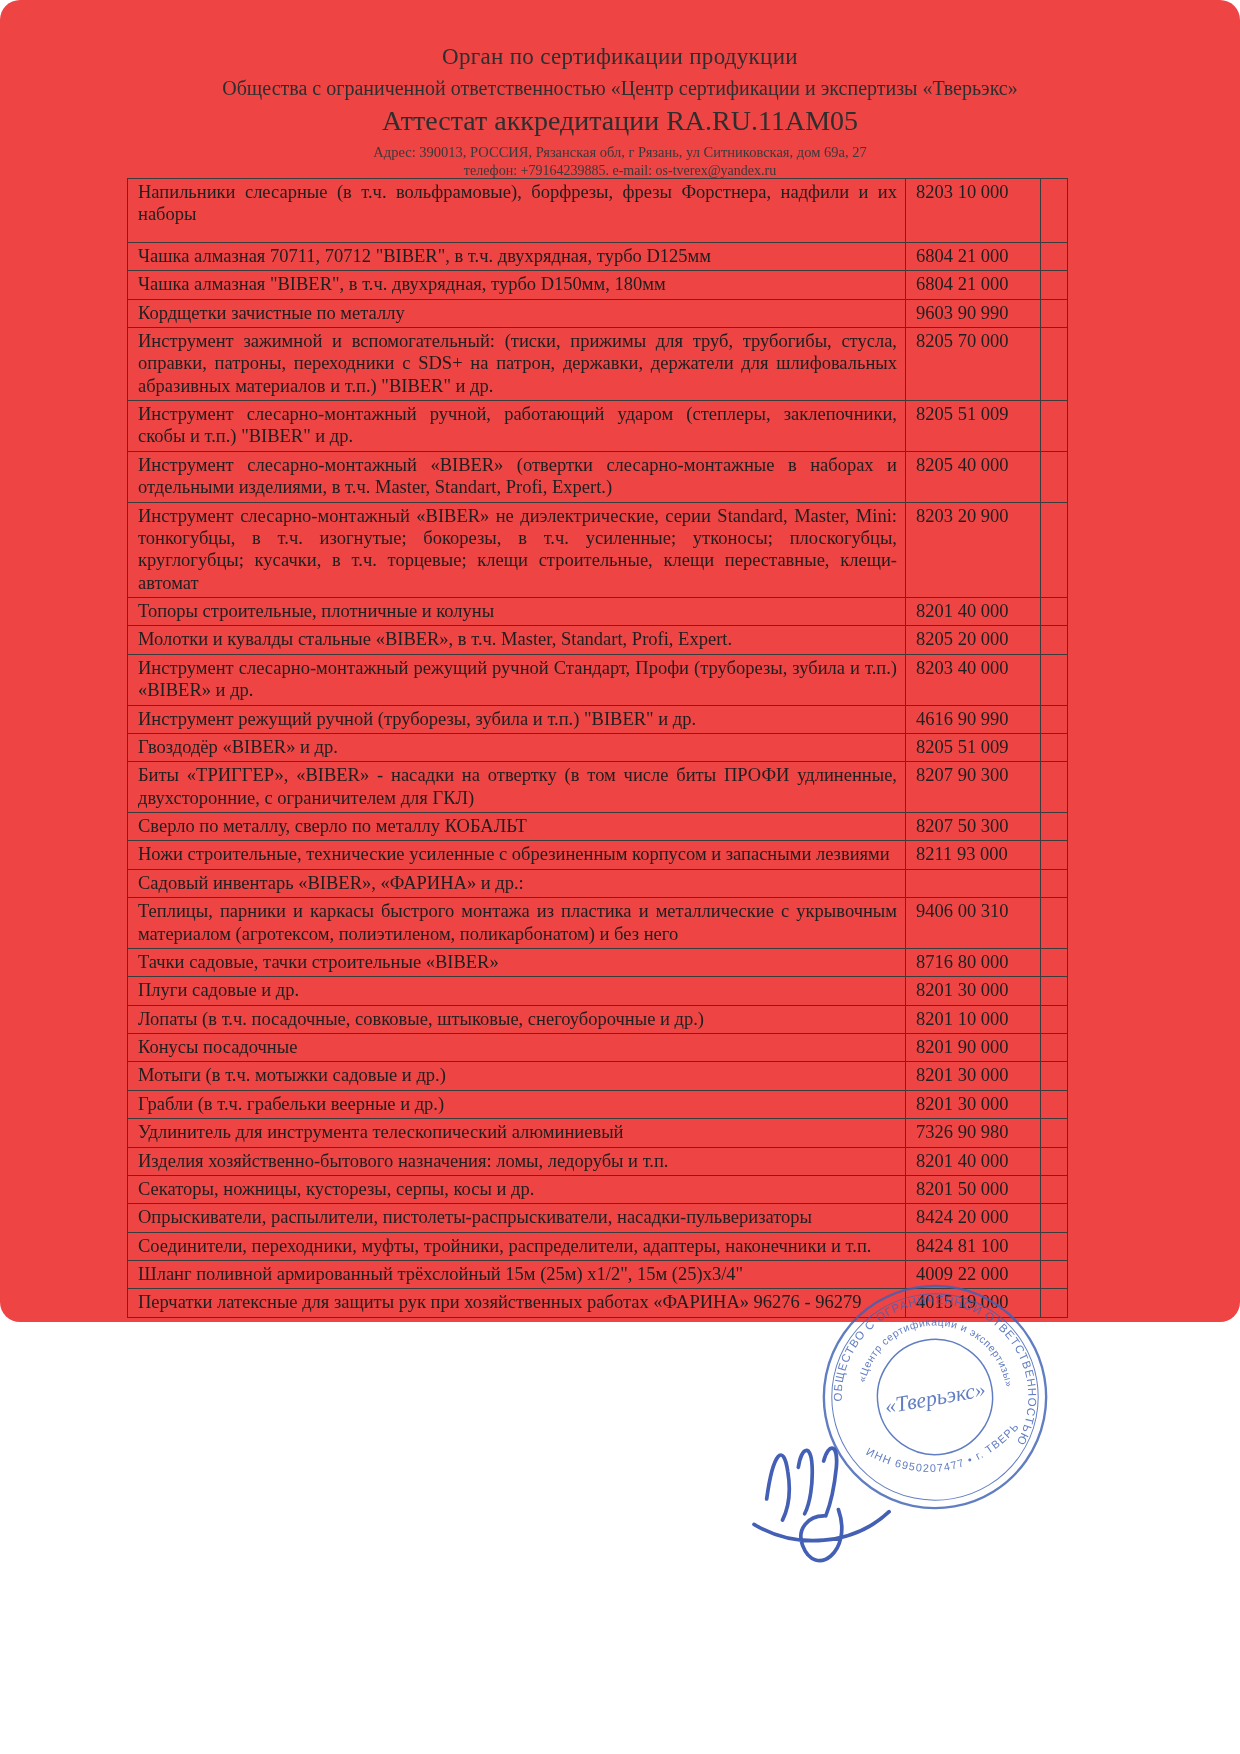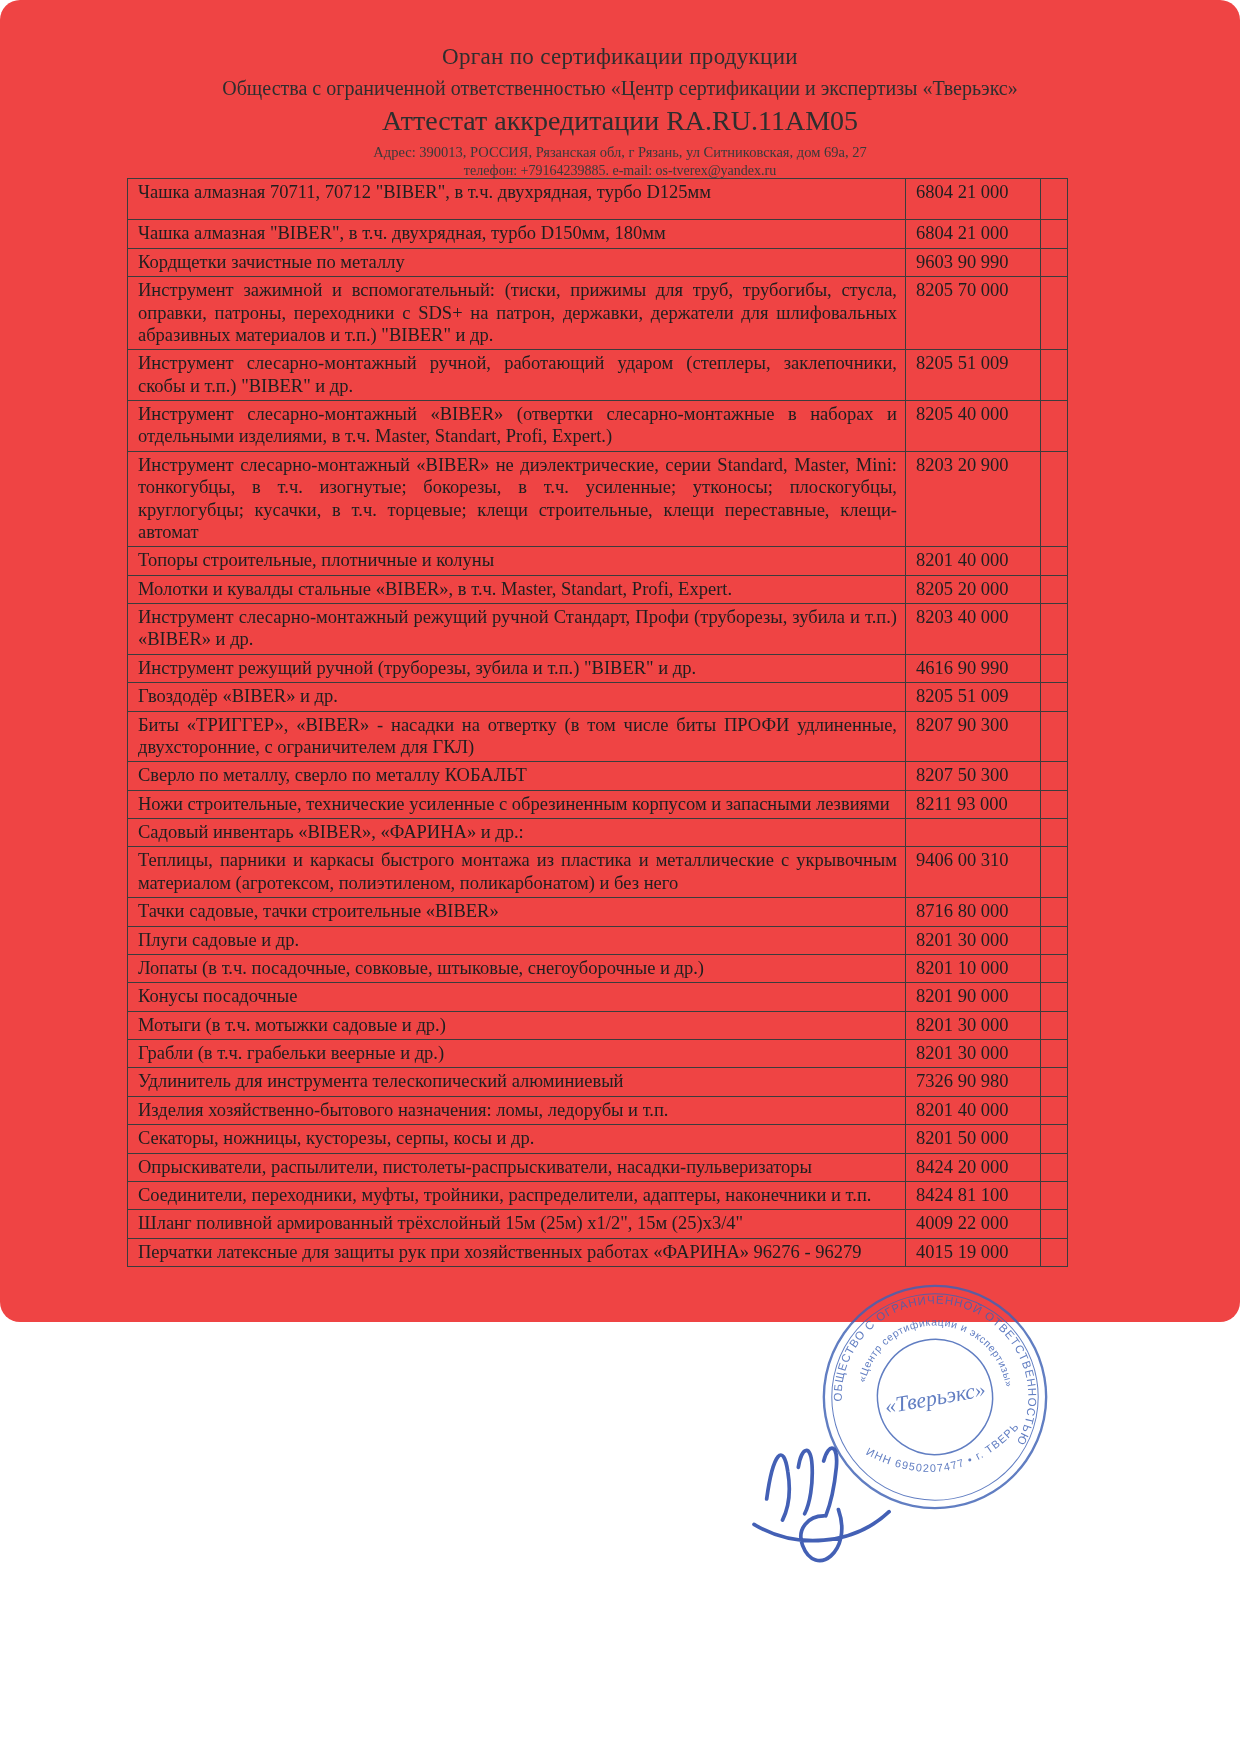--- a/index.html
+++ b/index.html
@@ -60,20 +60,25 @@
   <div class="doc-header">
     <div class="h-line1">Орган по сертификации продукции</div>
     <div class="h-line2">Общества с ограниченной ответственностью «Центр сертификации и экспертизы «Тверьэкс»</div>
     <div class="h-line3">Аттестат аккредитации RA.RU.11АМ05</div>
     <div class="h-addr">Адрес: 390013, РОССИЯ, Рязанская обл, г Рязань, ул Ситниковская, дом 69а, 27</div>
     <div class="h-contact">телефон: +79164239885. e-mail: os-tverex@yandex.ru</div>
   </div>
 
   <table class="products">
     <tbody>
+        <tr>
+          <td class="desc">Напильники слесарные (в т.ч. вольфрамовые), борфрезы, фрезы Форстнера, надфили и их наборы</td>
+          <td class="code">8203 10 000</td>
+          <td class="pad"></td>
+        </tr>
         <tr>
           <td class="desc">Чашка алмазная 70711, 70712 "BIBER", в т.ч. двухрядная, турбо D125мм</td>
           <td class="code">6804 21 000</td>
           <td class="pad"></td>
         </tr>
         <tr>
           <td class="desc">Чашка алмазная "BIBER", в т.ч. двухрядная, турбо D150мм, 180мм</td>
           <td class="code">6804 21 000</td>
           <td class="pad"></td>
         </tr>

